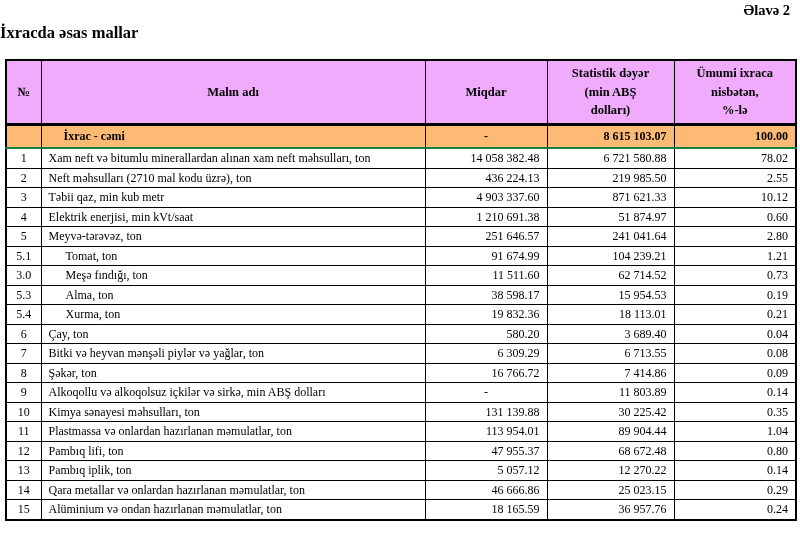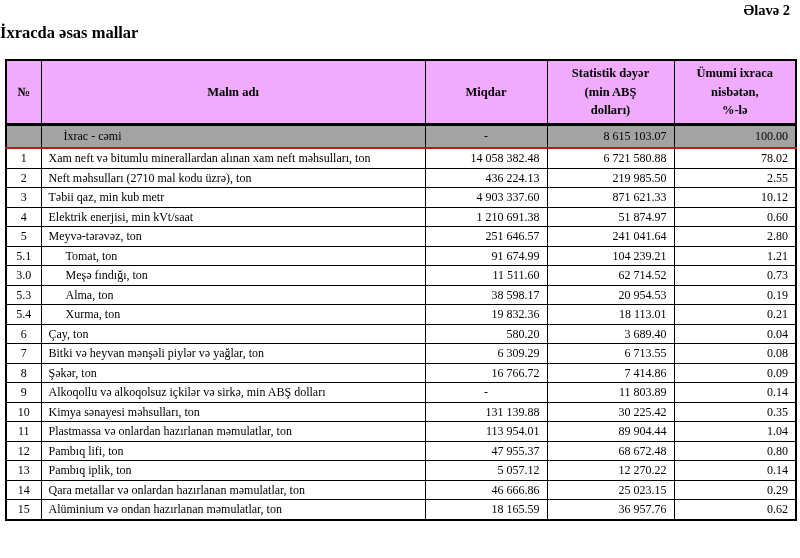--- a/index.html
+++ b/index.html
@@ -63,25 +63,25 @@
     vertical-align: middle;
     padding: 0;
   }
   td.no   { text-align: center; }
   td.name { text-align: left; padding-left: 7px; }
   td.name.indent1 { padding-left: 24px; }
   td.name.indent2 { padding-left: 46px; }
   td.num  { text-align: right; padding-right: 7px; }
   td.center { text-align: center; padding-right: 0; }
   tr.total td {
-    background: #a3a3a3;
-    font-weight: normal;
+    background: #fdba74;
+    font-weight: bold;
     height: 21px;
     line-height: 21px;
-    border-bottom: 2px solid #b91c1c;
+    border-bottom: 2px solid #15803d;
   }
   tr.total td.name { padding-left: 22px; }
 </style>
 </head>
 <body>
 
 <div class="page">
   <div class="annex">Əlavə 2</div>
   <div class="title">İxracda əsas mallar</div>
 
@@ -160,21 +160,21 @@
           <td class="no">3.0</td>
           <td class="name indent1">Meşə fındığı, ton</td>
           <td class="num">11 511.60</td>
           <td class="num">62 714.52</td>
           <td class="num">0.73</td>
         </tr>
         <tr>
           <td class="no">5.3</td>
           <td class="name indent1">Alma, ton</td>
           <td class="num">38 598.17</td>
-          <td class="num">20 954.53</td>
+          <td class="num">15 954.53</td>
           <td class="num">0.19</td>
         </tr>
         <tr>
           <td class="no">5.4</td>
           <td class="name indent1">Xurma, ton</td>
           <td class="num">19 832.36</td>
           <td class="num">18 113.01</td>
           <td class="num">0.21</td>
         </tr>
         <tr>
@@ -238,17 +238,17 @@
           <td class="name indent0">Qara metallar və onlardan hazırlanan məmulatlar, ton</td>
           <td class="num">46 666.86</td>
           <td class="num">25 023.15</td>
           <td class="num">0.29</td>
         </tr>
         <tr>
           <td class="no">15</td>
           <td class="name indent0">Alüminium və ondan hazırlanan məmulatlar, ton</td>
           <td class="num">18 165.59</td>
           <td class="num">36 957.76</td>
-          <td class="num">0.62</td>
+          <td class="num">0.24</td>
         </tr>
       </tbody>
   </table>
 </div>
 
 </body></html>

